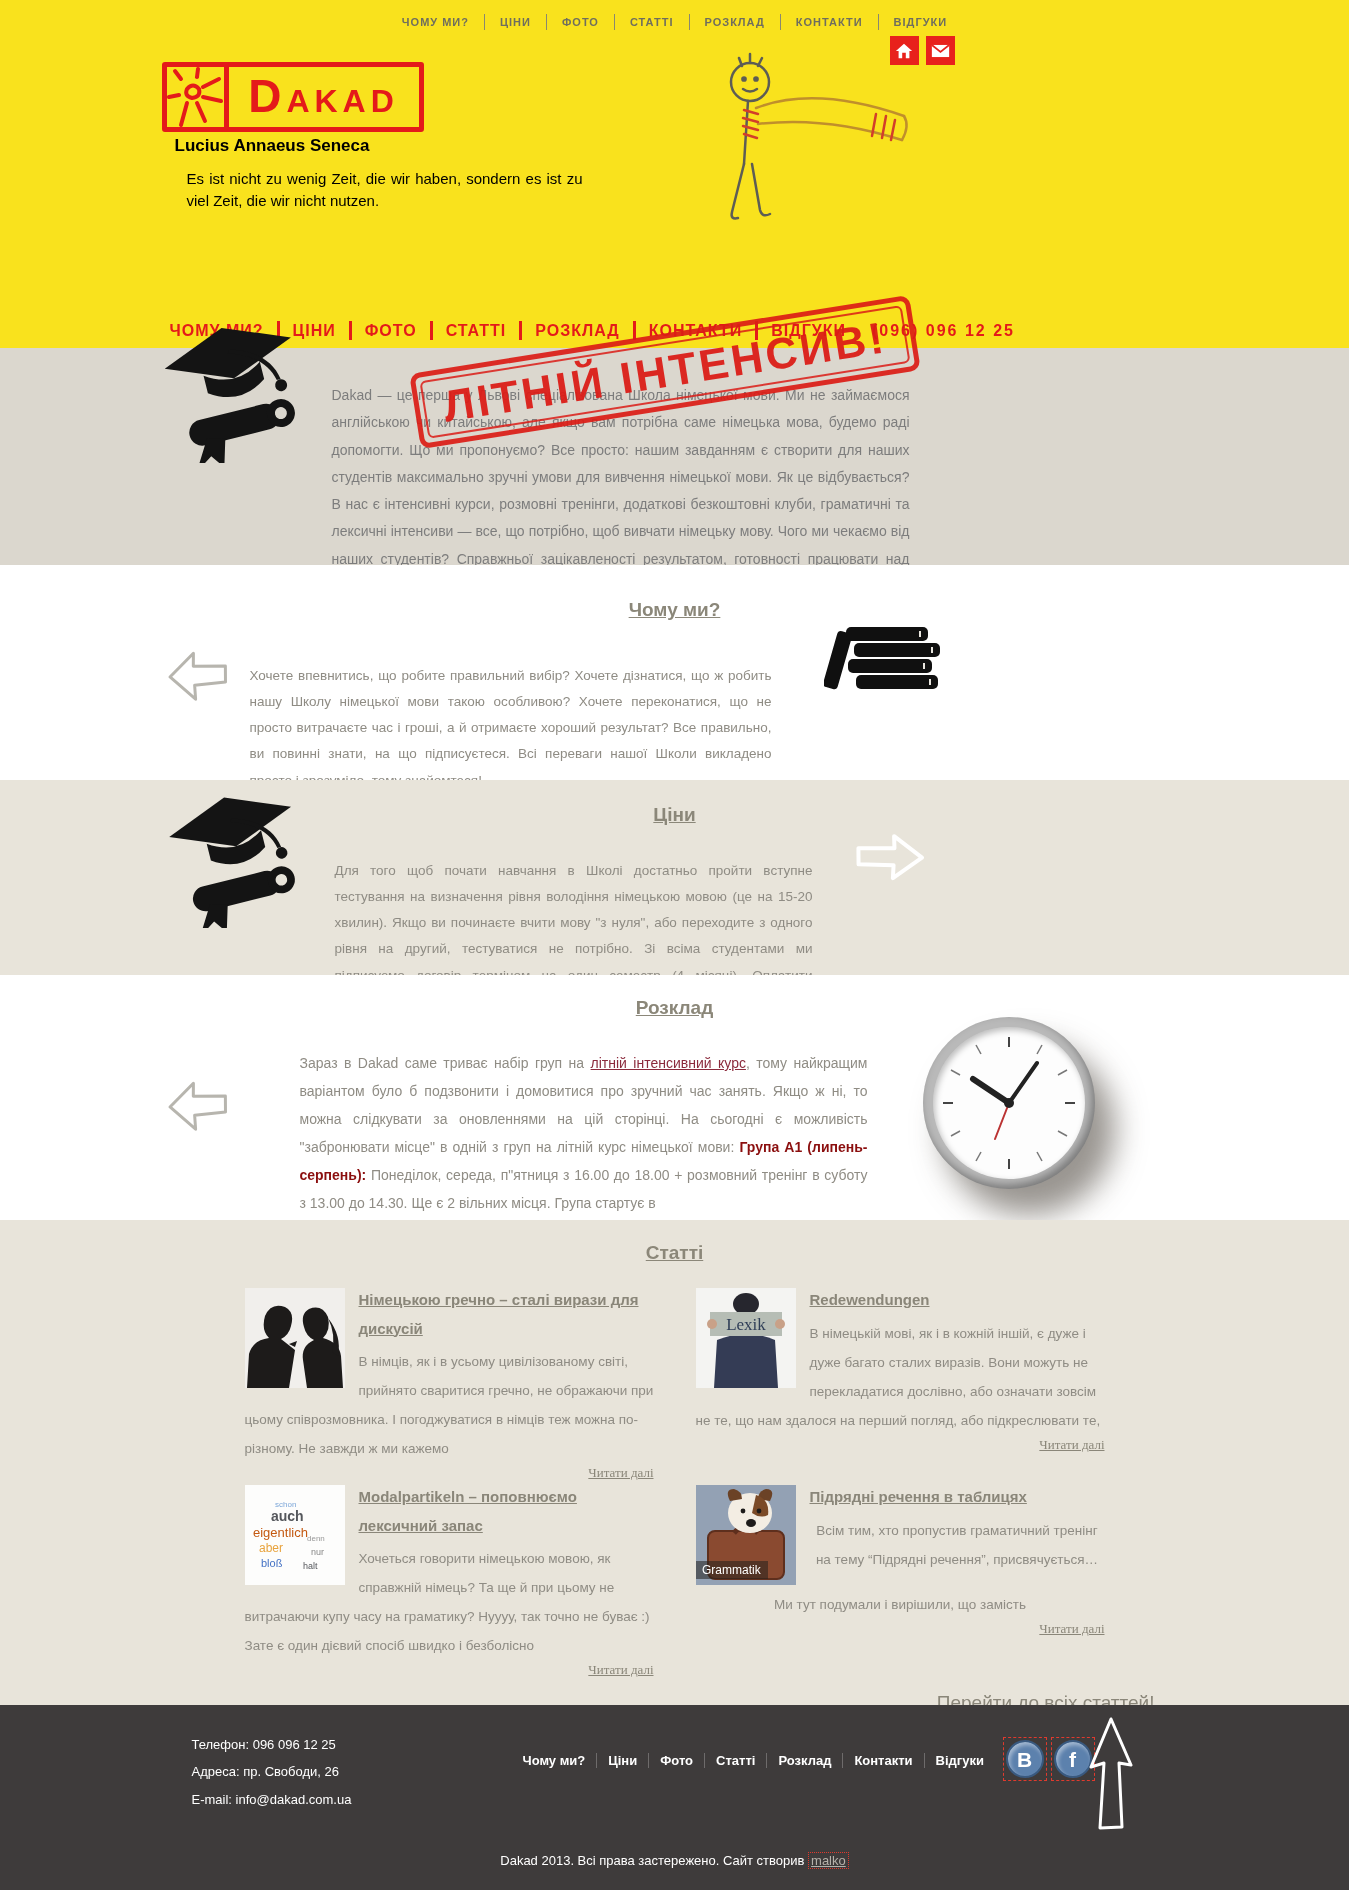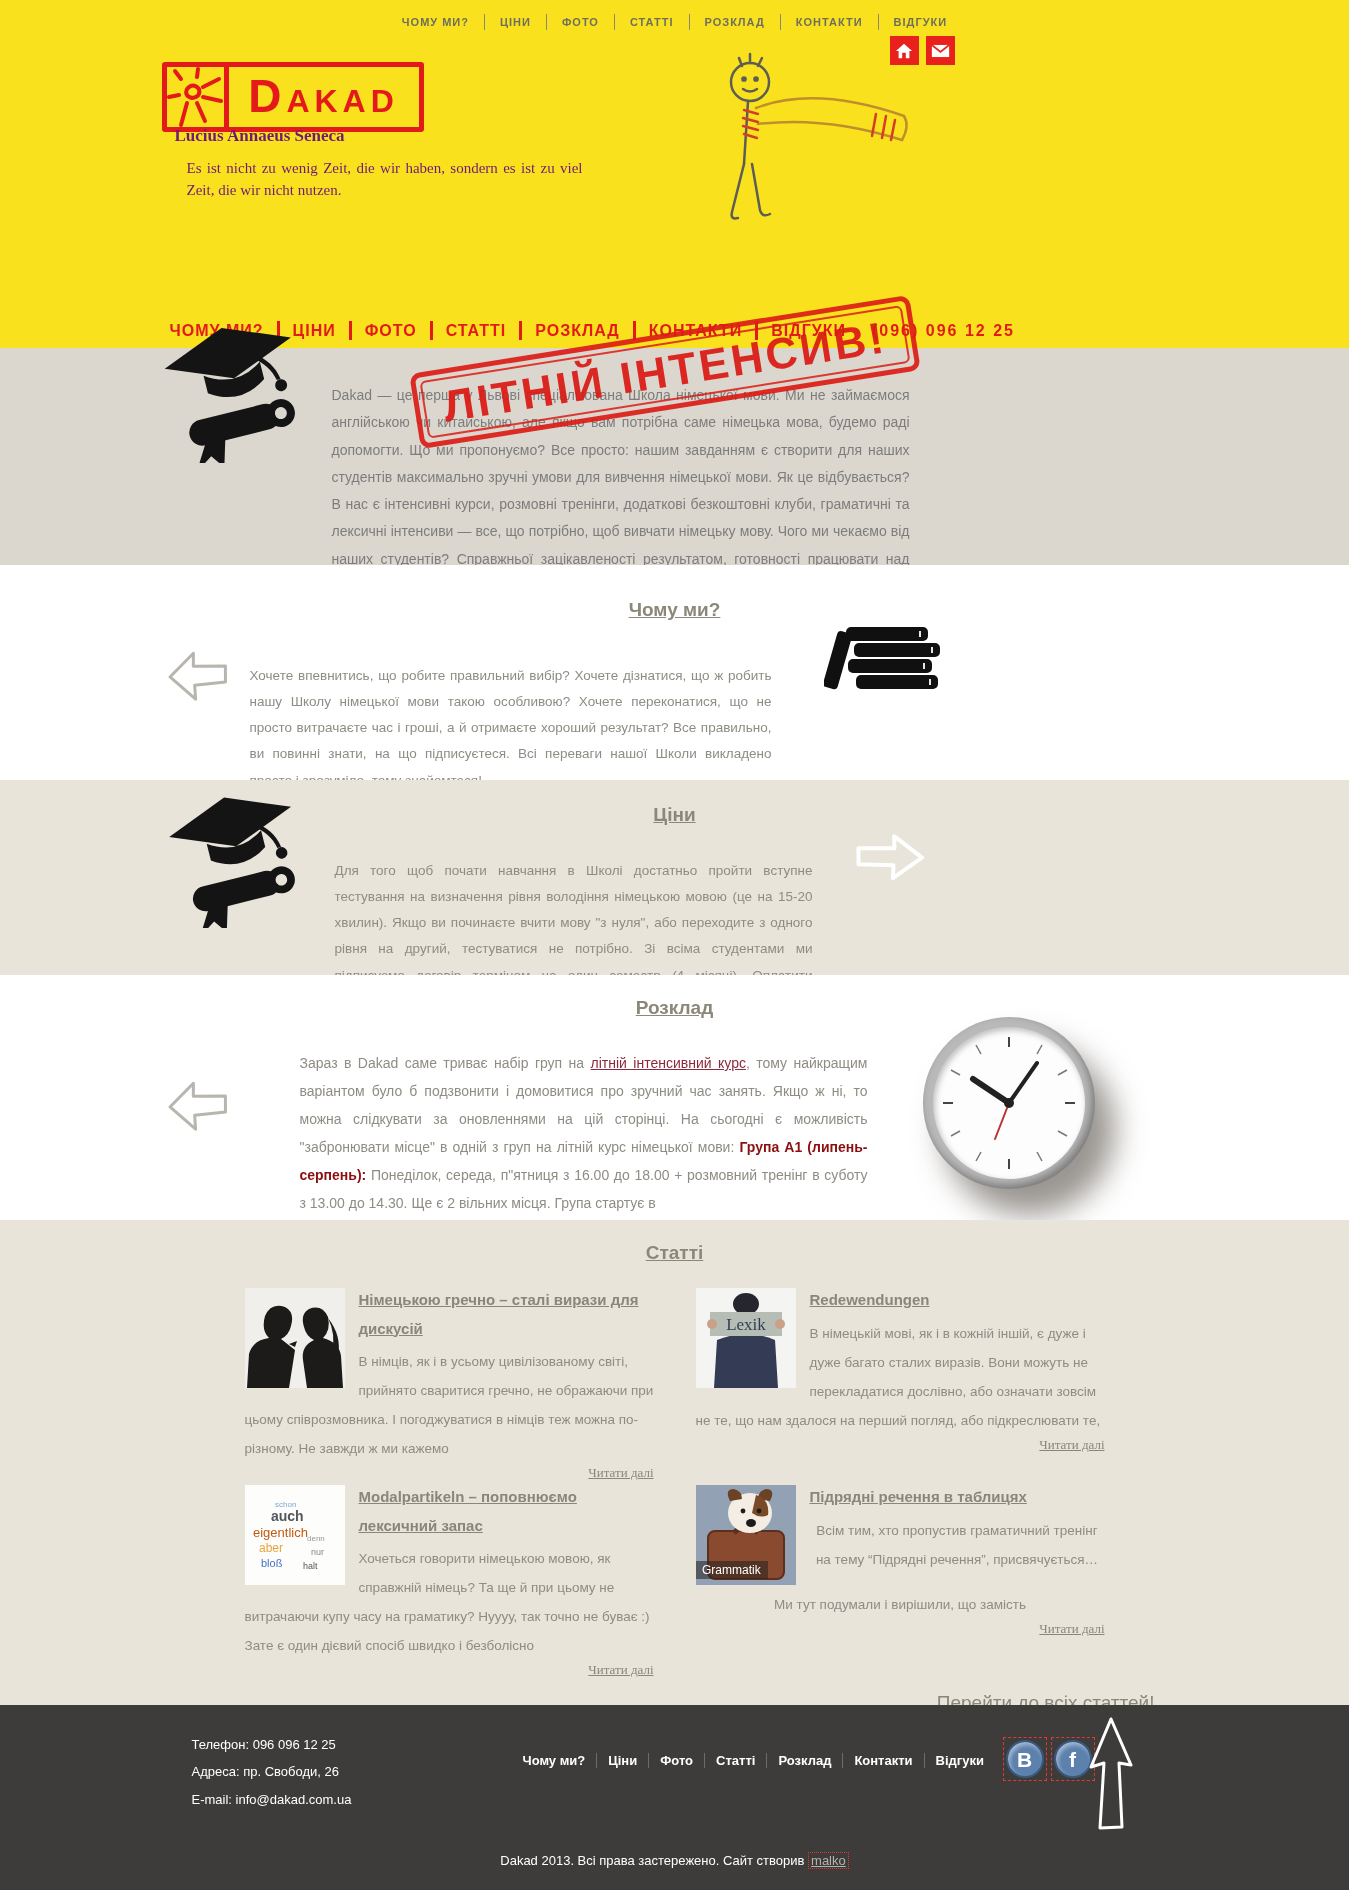--- a/index.html
+++ b/index.html
@@ -20,21 +20,21 @@
     letter-spacing:1px; color:#6f6e5e; border-right:1px solid #8a8870; cursor:pointer;
   }
   .top-nav span.item:last-child { border-right:none; }
   .hdr-icons { position:absolute; top:36px; left:730px; display:flex; gap:7px; }
   .hdr-icon { width:29px; height:29px; background:#e8211c; display:flex; align-items:center; justify-content:center; cursor:pointer; }
   .logo { position:absolute; top:44px; left:2px; width:262px; height:70px;
           border:5px solid #e41a1a; border-radius:3px; display:flex;margin-top:18px; }
   .logo-sun { width:62px; border-right:5px solid #e41a1a; position:relative; }
   .logo-text { flex:1; color:#e41a1a; font-weight:bold; font-size:46px;
                font-variant:small-caps; text-align:center; line-height:58px; letter-spacing:5px; }
-  .quote { position:absolute; top:126px; left:15px; width:420px; color:#701a75;font-family:Liberation Serif, serif; }
+  .quote { position:absolute; top:136px; left:15px; width:420px; color:#000000; }
   .quote h3 { margin:0 0 6px; font-size:17px; }
   .quote p { margin:12px; font-size:15px; line-height:1.45; text-align:justify; }
   .cartoon { position:absolute; top:52px; left:548px; }
   .main-nav { position:absolute; bottom:6px; left:10px; right:0; white-space:nowrap; }
   .main-nav span.item {
     display:inline-block; font-size:16px; font-weight:bold; color:#e41a1a;
     letter-spacing:1px; padding:2px 0; cursor:pointer;
   }
   .main-nav i.bar { display:inline-block; width:3px; height:19px; background:#e41a1a; margin:0 13px -4px 13px; }
   .main-nav .phone { margin-left:26px; font-size:16px; font-weight:bold; color:#e41a1a; letter-spacing:2px; }

